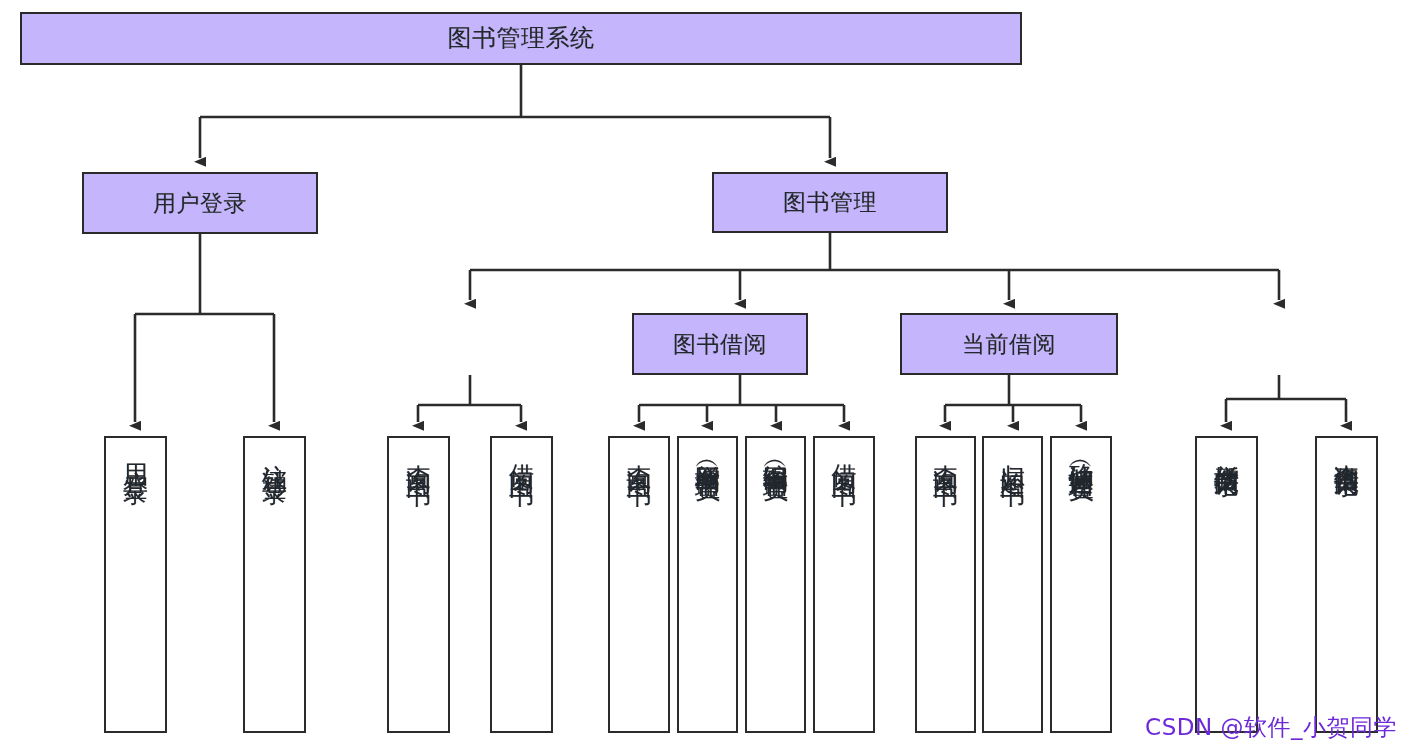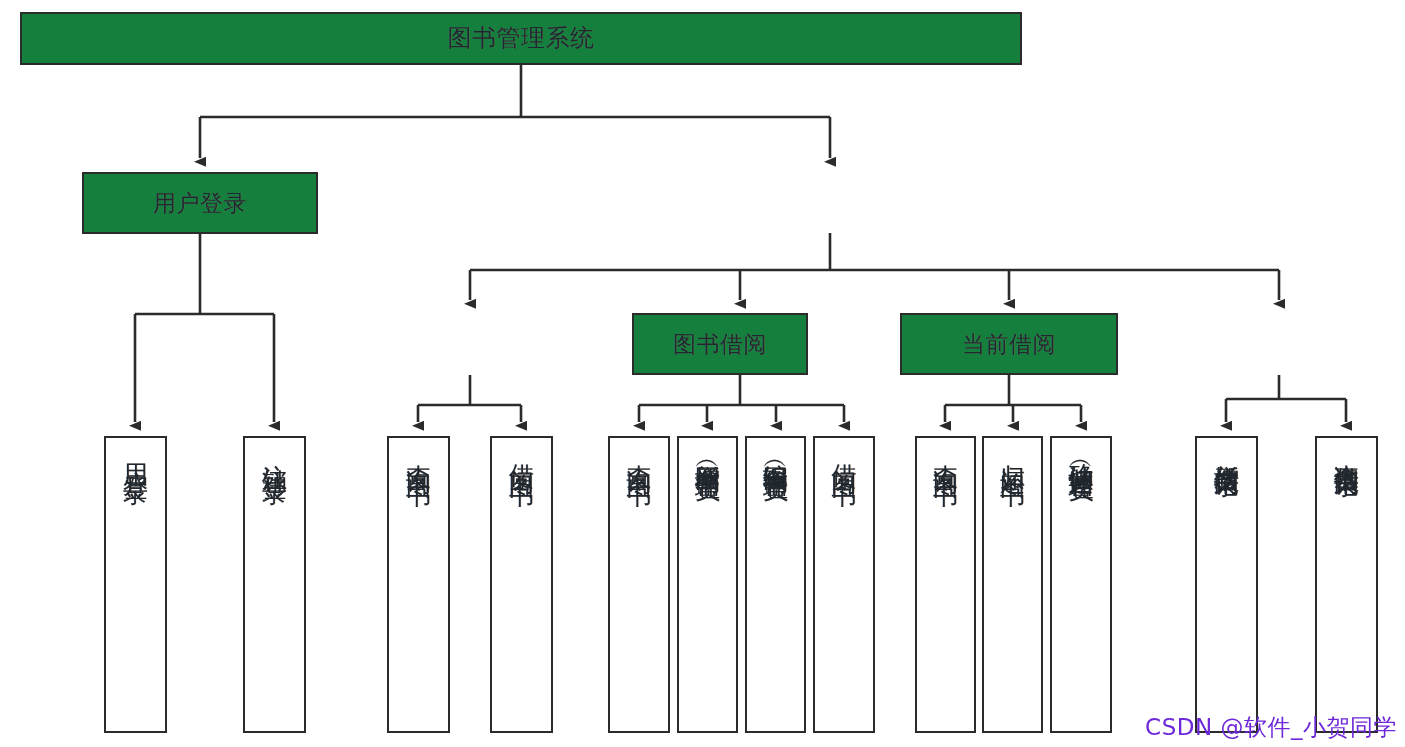--- a/index.html
+++ b/index.html
@@ -18,21 +18,21 @@
     position: absolute;
     left: 0;
     top: 0;
     width: 1405px;
     height: 747px;
   }
   
   .node {
     position: absolute;
     box-sizing: border-box;
-    background: #15803d;
+    background: #c4b5fd;
     border: 2.5px solid #2b2b2b;
     display: flex;
     align-items: center;
     justify-content: center;
   }
   .node-label {
     color: #20272e;
     font-size: 23px;
     line-height: 1.15;
     letter-spacing: 0.5px;
@@ -139,20 +139,23 @@
   </svg>
 
   <div class="node root" style="left:20px; top:12px; width:1002px; height:53px;">
     <span class="node-label">图书管理系统</span>
   </div>
 
   <div class="node" style="left:82px; top:172px; width:236px; height:62px;">
     <span class="node-label">用户登录</span>
   </div>
 
+  <div class="node" style="left:712px; top:172px; width:236px; height:61px;">
+    <span class="node-label">图书管理</span>
+  </div>
 
 
   <div class="node" style="left:632px; top:313px; width:176px; height:62px;">
     <span class="node-label">图书借阅</span>
   </div>
 
   <div class="node" style="left:900px; top:313px; width:218px; height:62px;">
     <span class="node-label">当前借阅</span>
   </div>
 

